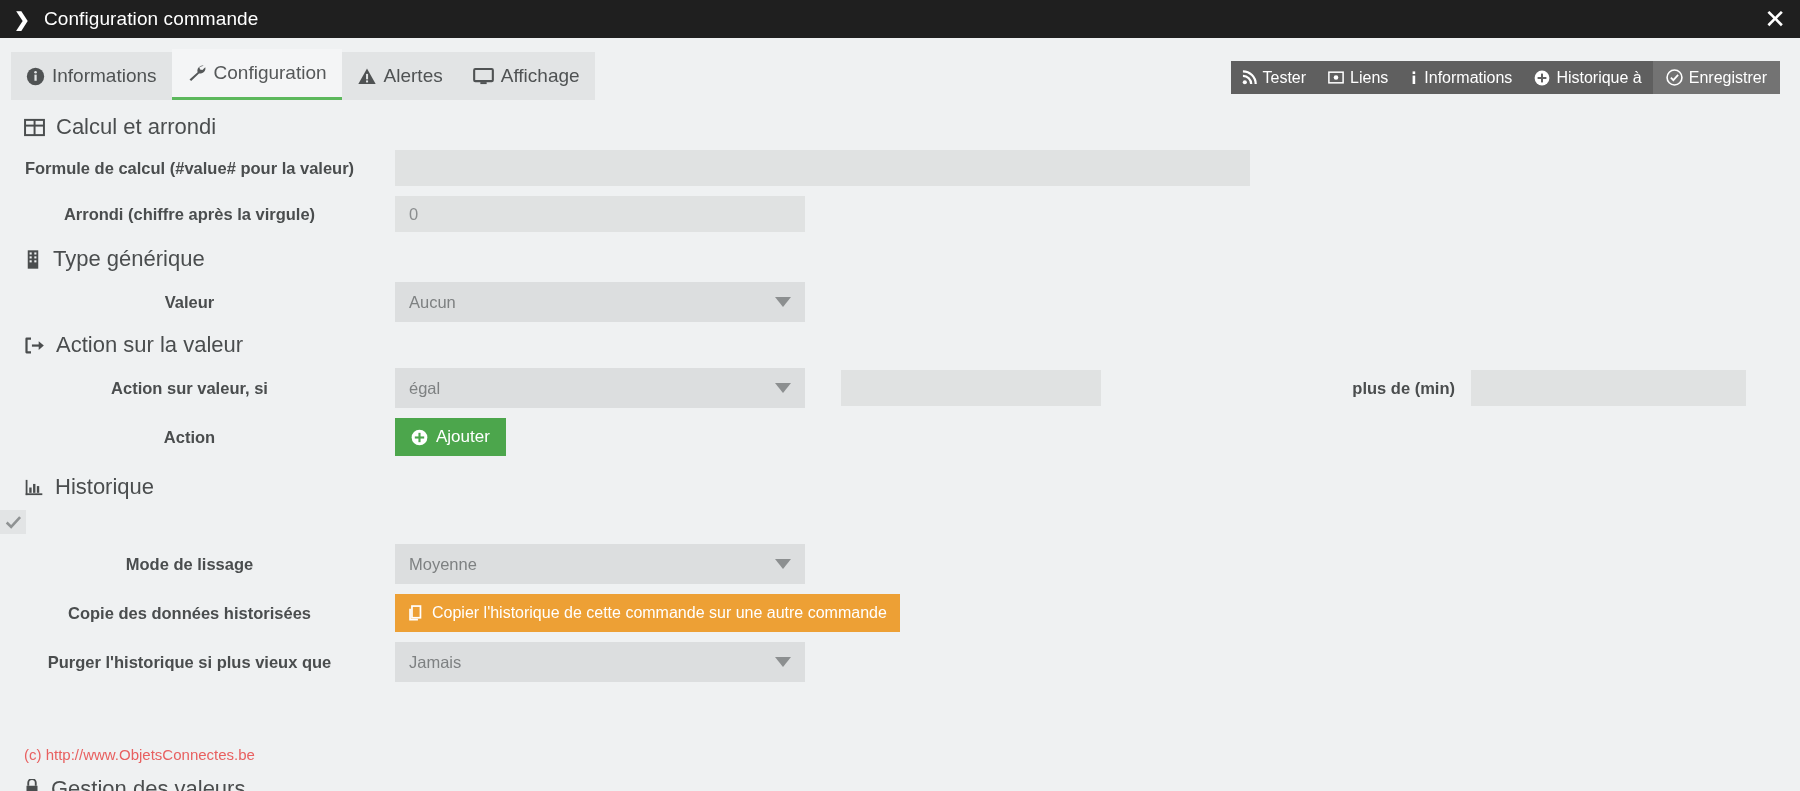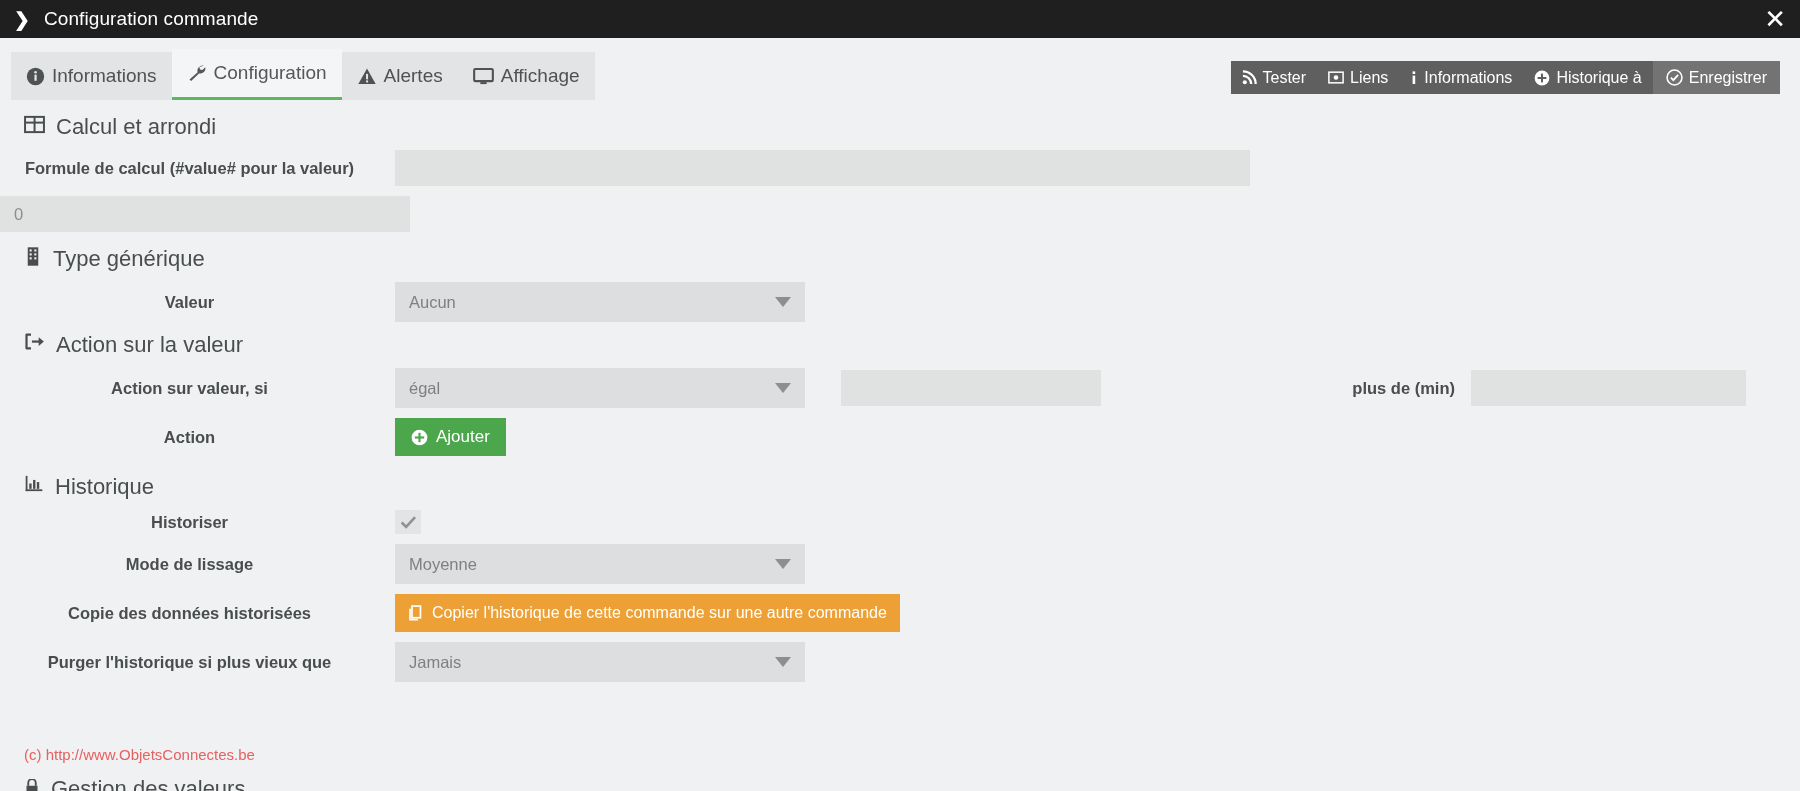--- a/index.html
+++ b/index.html
@@ -100,21 +100,21 @@
   .body {
     position: relative;
     height: 691px;
     background: #eff1f2;
     padding-top: 14px;
     overflow: hidden;
   }
 
   .section {
     display: flex;
-    align-items: flex-start;
+    align-items: center;
     gap: 11px;
     padding-left: 24px;
     margin-bottom: 10px;
   }
   .section .si { display: inline-flex; align-items: center; }
   .section .si svg { display: block; }
   .section .stitle {
     font-size: 22px;
     color: #4a4d4e;
     font-weight: 400;
@@ -358,20 +358,21 @@
     </span>
     <span class="stitle">Calcul et arrondi</span>
   </div>
 
   <div class="row">
     <div class="lbl">Formule de calcul (#value# pour la valeur)</div>
     <input class="ctl-input w-formula" type="text" value="" style="">
   </div>
 
   <div class="row">
+    <div class="lbl">Arrondi (chiffre après la virgule)</div>
     <input class="ctl-input w-std" type="text" value="0" style="">
   </div>
 
   <div class="section" style="margin-top:14px">
     <span class="si">
       <svg width="18" height="21" viewBox="0 0 12 16">
           <rect x="2" y="1" width="8" height="14" fill="#4a4d4e"></rect>
           <rect x="3.4" y="2.6" width="1.6" height="1.6" fill="#eff1f2"></rect>
           <rect x="7" y="2.6" width="1.6" height="1.6" fill="#eff1f2"></rect>
           <rect x="3.4" y="5.6" width="1.6" height="1.6" fill="#eff1f2"></rect>
@@ -434,21 +435,20 @@
           <rect x="1" y="12.9" width="14" height="1.5" fill="#4a4d4e"></rect>
           <rect x="4" y="8" width="2" height="4.5" fill="#4a4d4e"></rect>
           <rect x="7.2" y="5" width="2" height="7.5" fill="#4a4d4e"></rect>
           <rect x="10.4" y="6.8" width="2" height="5.7" fill="#4a4d4e"></rect>
         </svg>
     </span>
     <span class="stitle">Historique</span>
   </div>
 
   <div class="row">
-    <div class="lbl">Historiser</div>
     <span class="checkmark">
       <svg width="17" height="15" viewBox="0 0 16 14">
           <path d="M1.6 7 5.8 11.2 14.2 1.9" fill="none" stroke="#8f9293" stroke-width="2.4"></path>
         </svg>
     </span>
   </div>
 
   <div class="row">
     <div class="lbl">Mode de lissage</div>
     <div class="ctl-select w-std">

